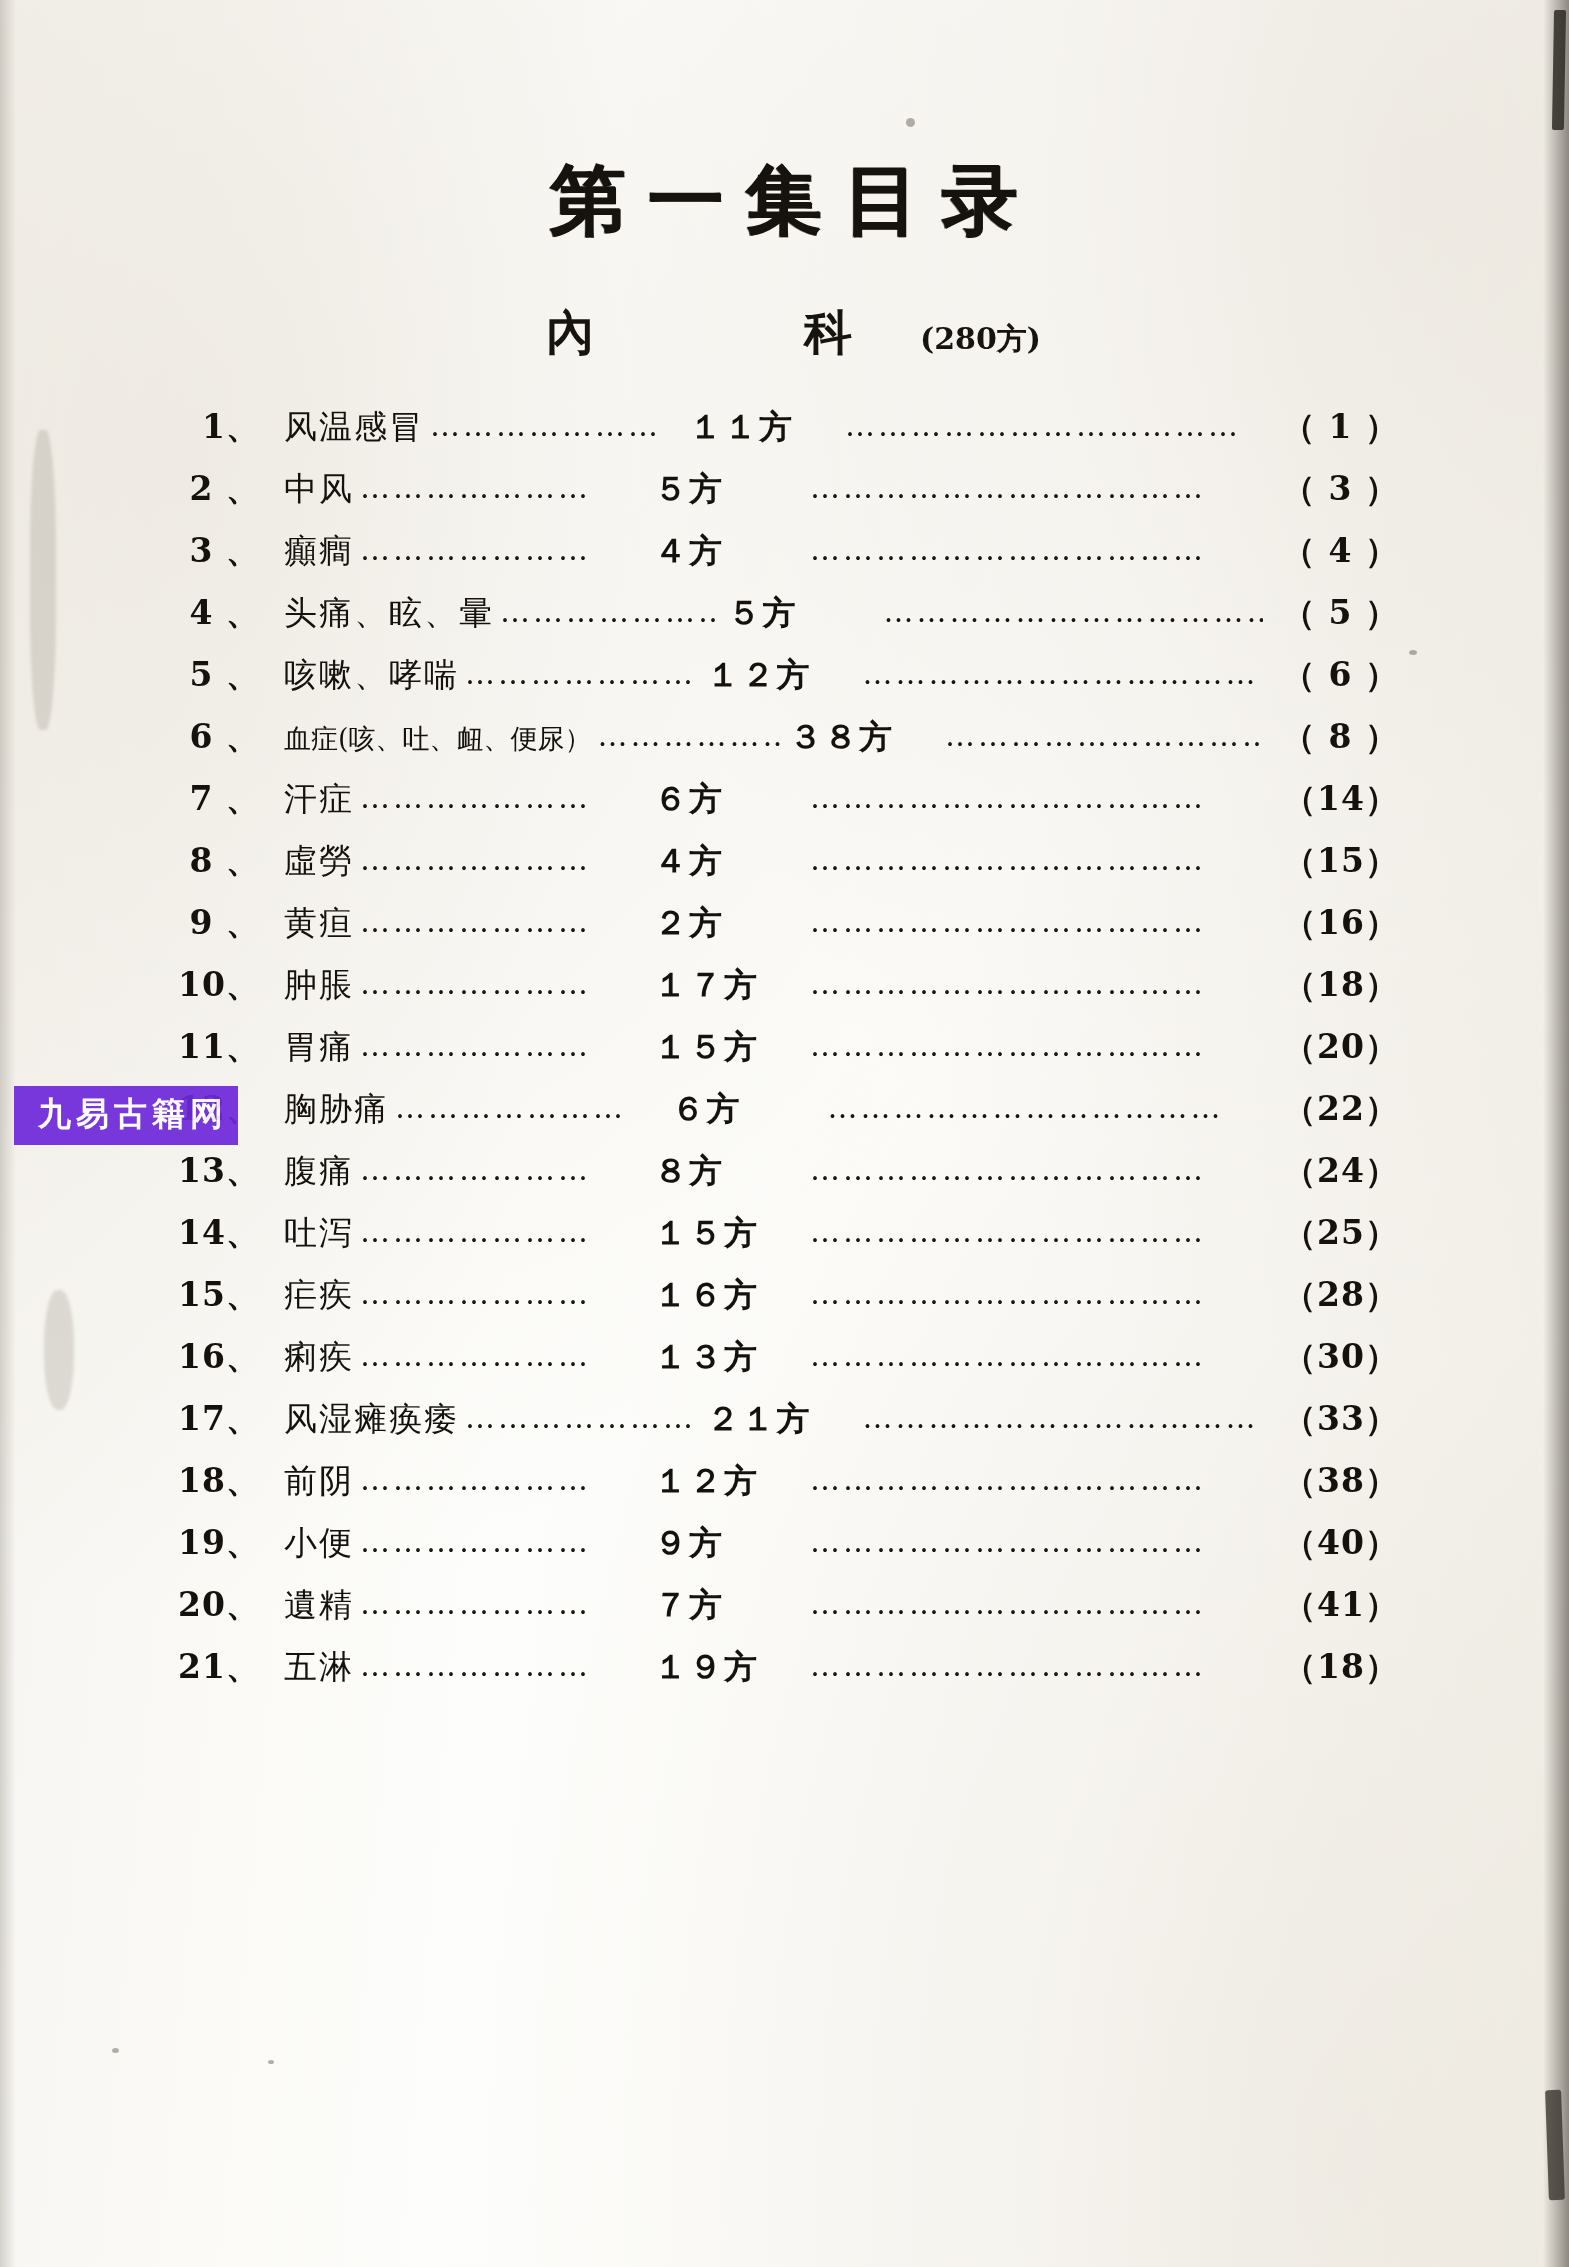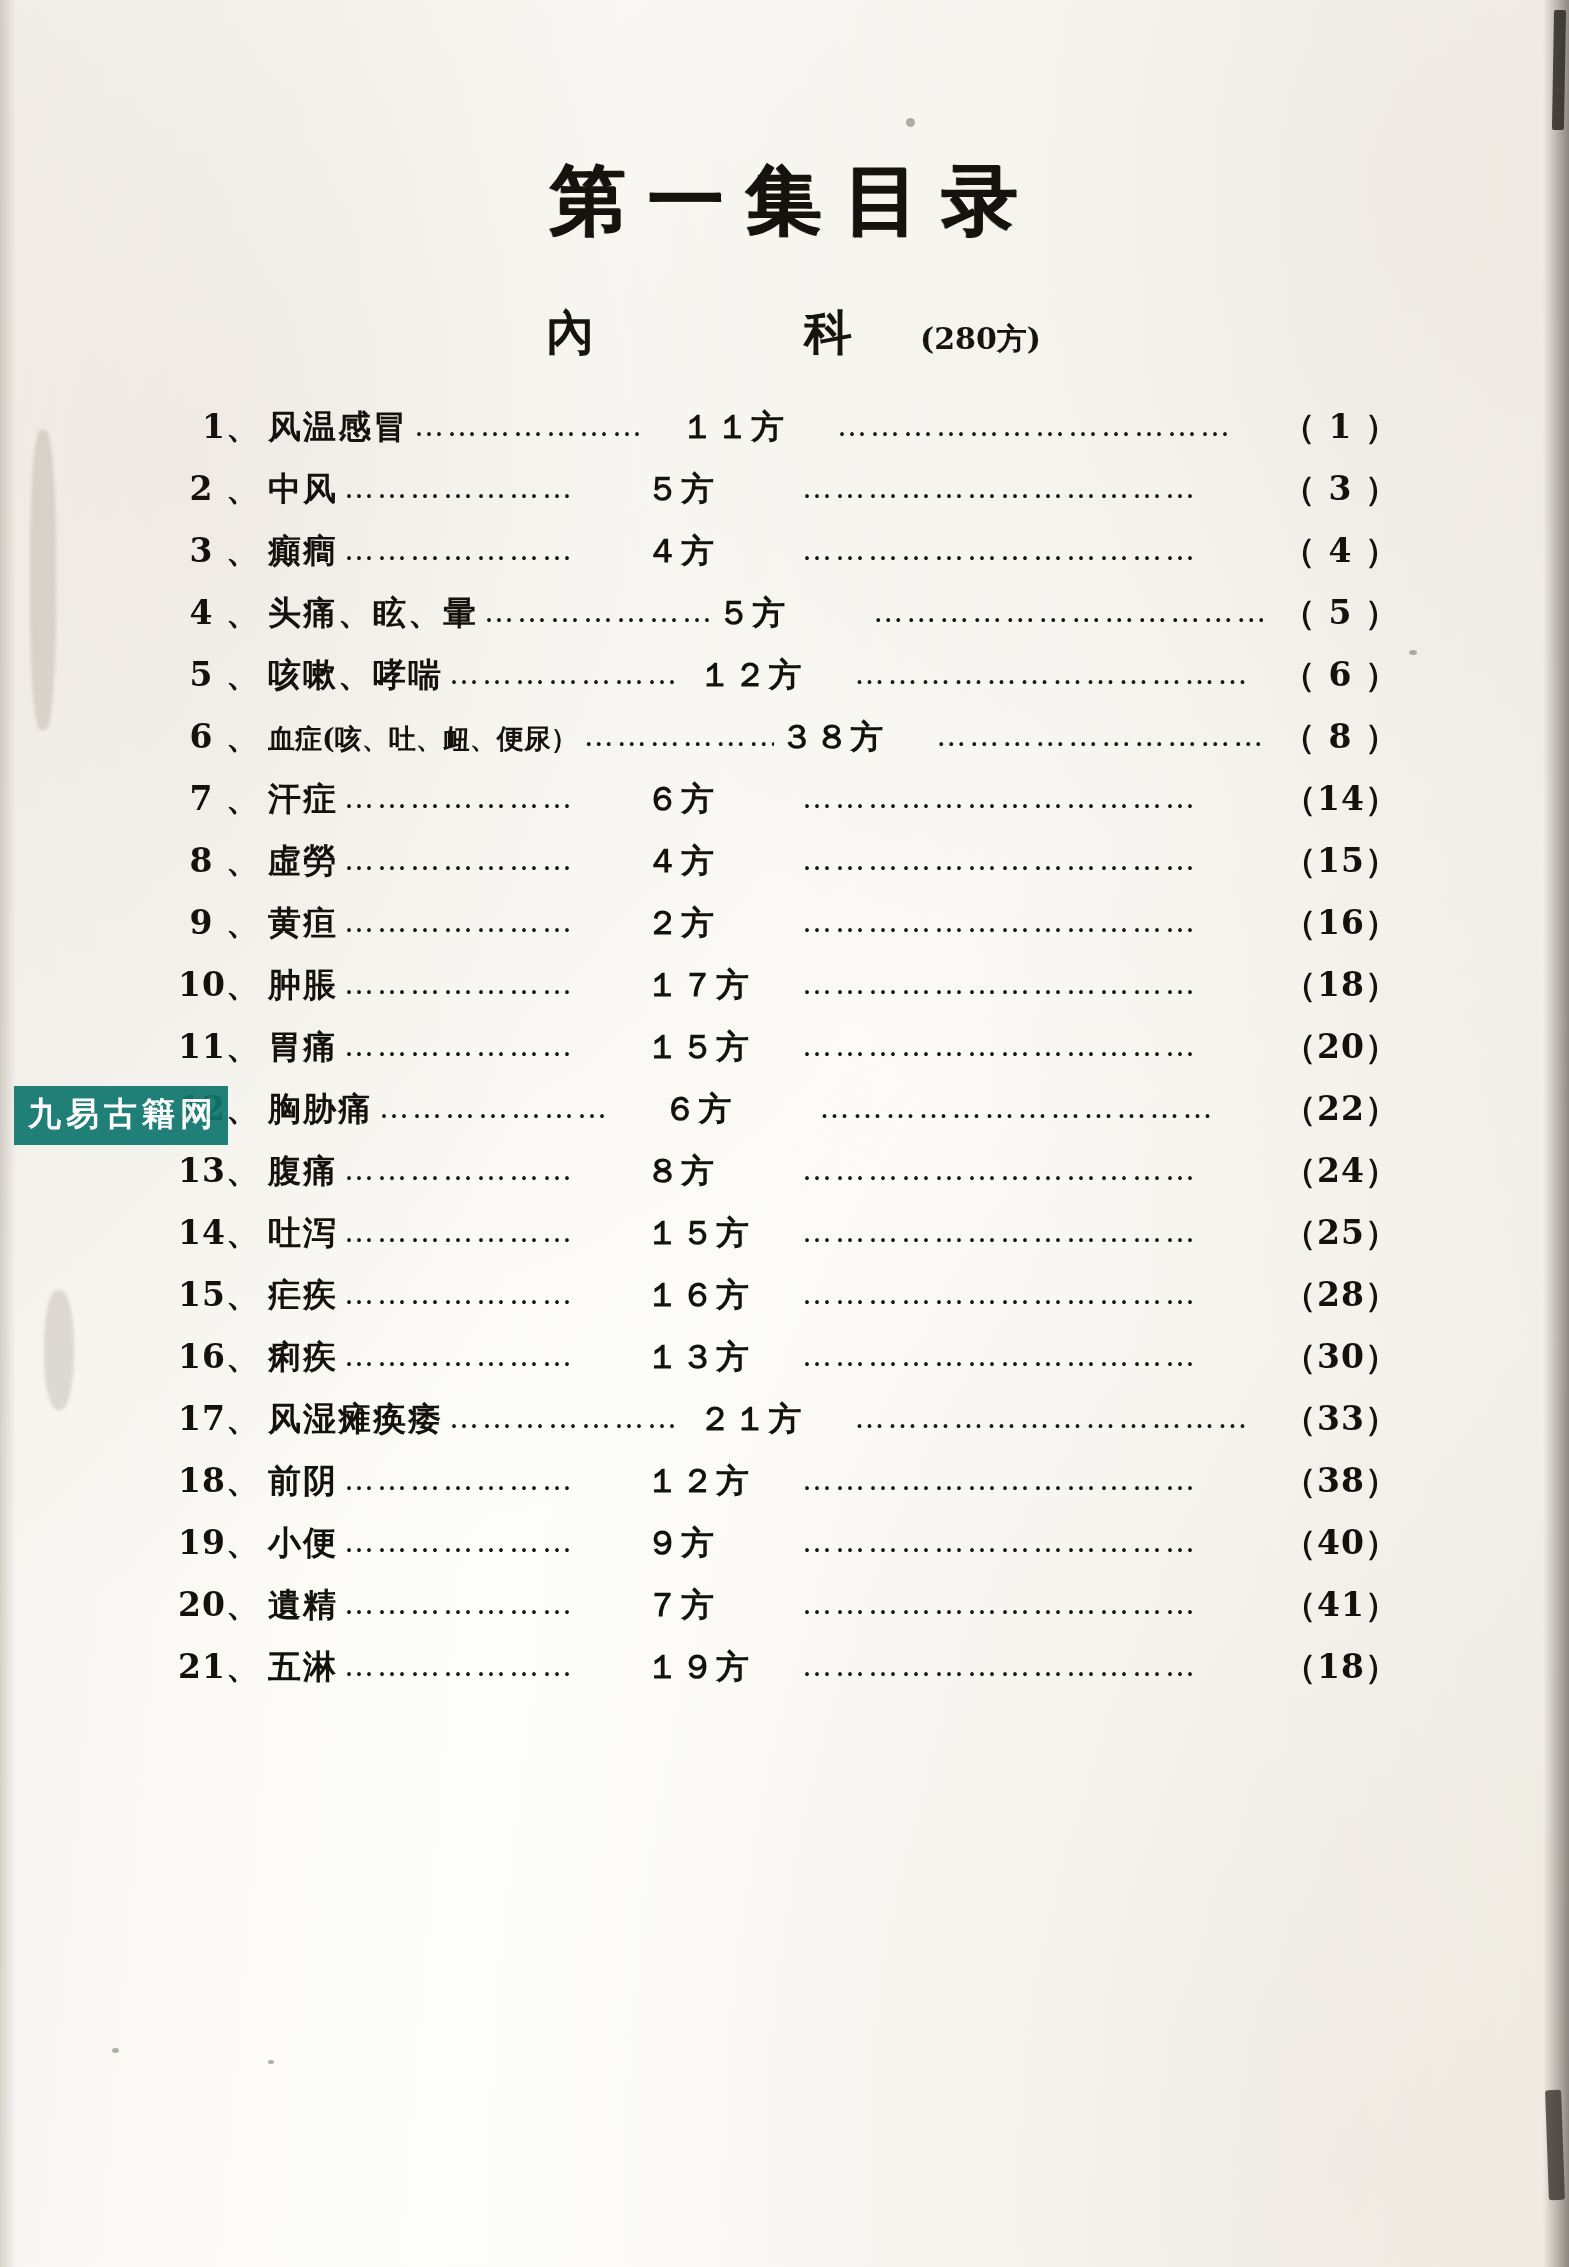--- a/index.html
+++ b/index.html
@@ -126,23 +126,23 @@
     flex: 0 0 92px;
     font-size: 33px;
     font-weight: bold;
     text-align: right;
     letter-spacing: 1px;
     white-space: nowrap;
   }
 
   .entry-name {
     font-size: 33px;
-    font-weight: bold;
-    white-space: nowrap;
-    margin-left: 8px;
+    font-weight: normal;
+    white-space: nowrap;
+    margin-left: 24px;
     letter-spacing: 2px;
   }
   .entry-name.small {
     font-size: 27px;
     letter-spacing: 0px;
   }
 
   .dots1 {
     flex: 1 1 auto;
     overflow: hidden;
@@ -185,27 +185,27 @@
     font-weight: bold;
     white-space: nowrap;
     letter-spacing: 1px;
   }
 
   
   .watermark {
     position: absolute;
     left: 14px;
     top: 1086px;
-    background: #0f766e;
+    background: #6d28d9;
     color: #ffffff;
     font-family: "DejaVu Serif", serif;
     font-weight: bold;
     font-size: 33px;
     letter-spacing: 5px;
-    padding: 6px 10px 8px 14px;
+    padding: 6px 10px 8px 24px;
     opacity: 0.92;
   }
 
   
   .speck {
     position: absolute;
     background: rgba(90,82,70,0.45);
     border-radius: 50%;
   }
 </style>

